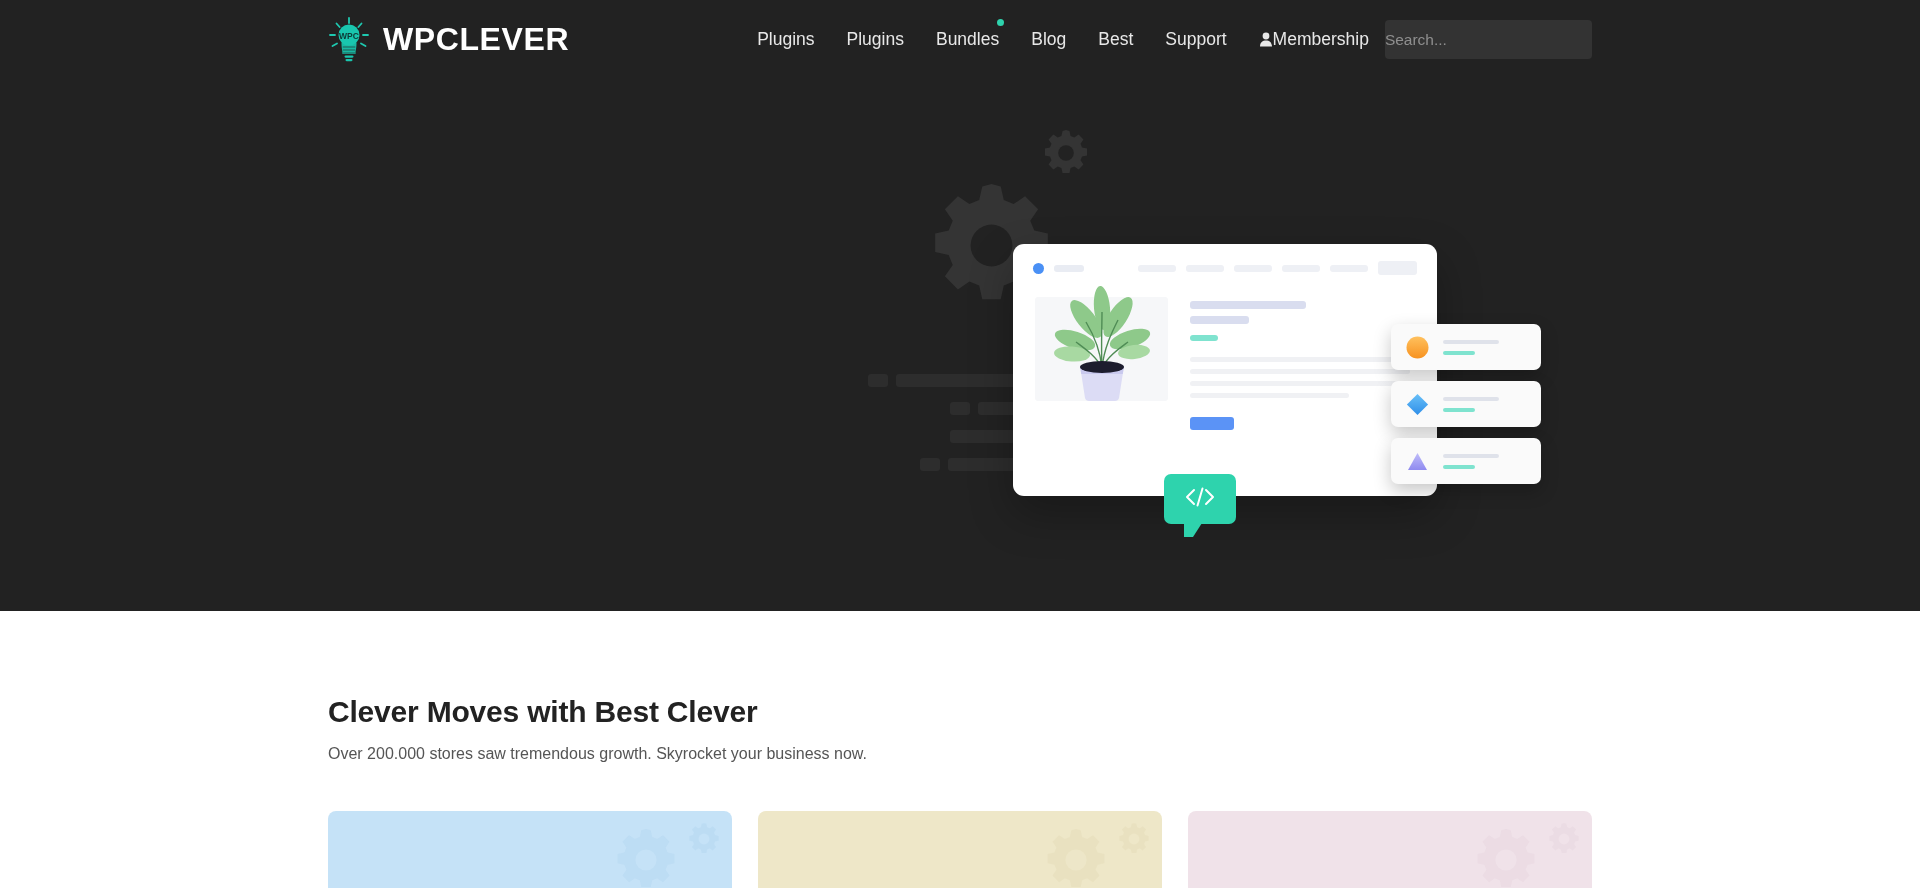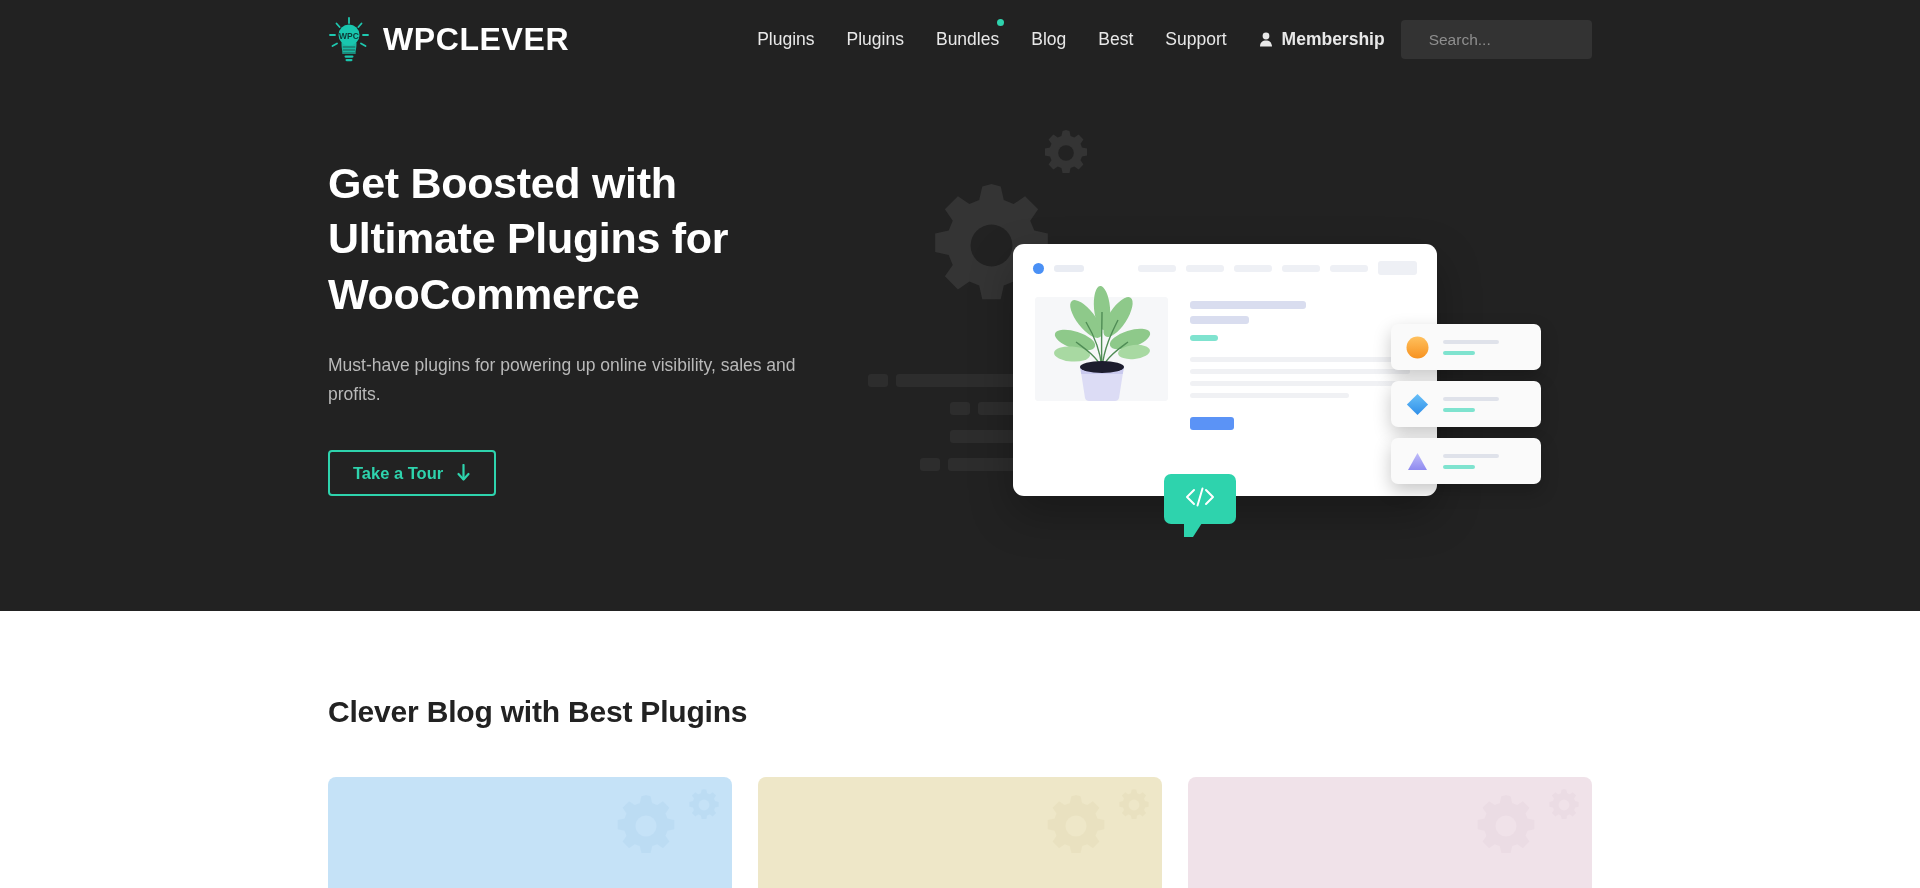--- a/index.html
+++ b/index.html
@@ -77,22 +77,20 @@
     top: -4px;
     right: 11px;
     width: 7px;
     height: 7px;
     border-radius: 50%;
     background: #2ed3ad;
   }
   .nav-item.with-icon {
     display: inline-flex;
     align-items: center;
-    gap: 9px;
-    font-weight: bold;
   }
   .user-icon { width: 14px; height: 15px; display: block; }
 
   
   .search-wrap {
     margin-left: auto;
     display: flex;
     align-items: stretch;
     height: 39px;
     border-radius: 4px;
@@ -100,21 +98,21 @@
   }
   .search-input {
     width: 222px;
     height: 39px;
     border: none;
     outline: none;
     background: #333333;
     color: #e6e6e6;
     font-family: "Liberation Sans", sans-serif;
     font-size: 15.5px;
-    padding: 0 28px;
+    padding: 0 0;
   }
   .search-input::placeholder { color: #8f8f8f; }
 
   
   .hero-body {
     display: flex;
     position: relative;
   }
 
   .hero-left {
@@ -393,33 +391,20 @@
       </nav>
 
       <div class="search-wrap">
         <input class="search-input" type="text" placeholder="Search..." style="">
 
       </div>
     </header>
 
     <div class="hero-body">
 
-      <div class="hero-left">
-        <h1 class="hero-title">Get Boosted with Ultimate Plugins for WooCommerce</h1>
-        <p class="hero-sub">Must-have plugins for powering up online visibility, sales and profits.</p>
-        <button class="tour-btn">
-          <span>Take a Tour</span>
-          <span>
-            <svg class="arrow-down" viewBox="0 0 15 18" xmlns="http://www.w3.org/2000/svg">
-              <line x1="7.5" y1="1" x2="7.5" y2="15" stroke="#2ed3ad" stroke-width="2.2" stroke-linecap="round"></line>
-              <polyline points="2.5,10 7.5,15.5 12.5,10" fill="none" stroke="#2ed3ad" stroke-width="2.2" stroke-linecap="round" stroke-linejoin="round"></polyline>
-            </svg>
-          </span>
-        </button>
-      </div>
 
       <div class="hero-art">
 
         <svg class="gear gear-lg" viewBox="0 0 100 100" xmlns="http://www.w3.org/2000/svg">
           <path d="M50 0 l7.5 2 2.5 11 8 3.3 9.3-6.4 10.6 10.6 -6.4 9.3 3.3 8 11 2.5 0 15 -11 2.5 -3.3 8 6.4 9.3
                    -10.6 10.6 -9.3-6.4 -8 3.3 -2.5 11 -15 0 -2.5-11 -8-3.3 -9.3 6.4 -10.6-10.6 6.4-9.3 -3.3-8
                    -11-2.5 0-15 11-2.5 3.3-8 -6.4-9.3 10.6-10.6 9.3 6.4 8-3.3 2.5-11z"></path>
           <circle cx="50" cy="50" r="17" fill="#222222"></circle>
         </svg>
 
@@ -560,21 +545,22 @@
           </div>
 
         </div>
       </div>
     </div>
   </div>
 </section>
 
 <section class="light-section">
   <div class="container">
-    <h2 class="section-title">Clever Blog with Best Plugins</h2>
+    <h2 class="section-title">Clever Moves with Best Clever</h2>
+    <p class="section-sub">Over 200.000 stores saw tremendous growth. Skyrocket your business now.</p>
 
     <div class="card-grid">
 
       <a class="promo-card blue" href="#">
         <svg class="pc-gear g1" viewBox="0 0 100 100" xmlns="http://www.w3.org/2000/svg">
           <path d="M50 0 l7.5 2 2.5 11 8 3.3 9.3-6.4 10.6 10.6 -6.4 9.3 3.3 8 11 2.5 0 15 -11 2.5 -3.3 8 6.4 9.3
                    -10.6 10.6 -9.3-6.4 -8 3.3 -2.5 11 -15 0 -2.5-11 -8-3.3 -9.3 6.4 -10.6-10.6 6.4-9.3 -3.3-8
                    -11-2.5 0-15 11-2.5 3.3-8 -6.4-9.3 10.6-10.6 9.3 6.4 8-3.3 2.5-11z"></path>
           <circle cx="50" cy="50" r="17" fill="#c5e2f7"></circle>
         </svg>

